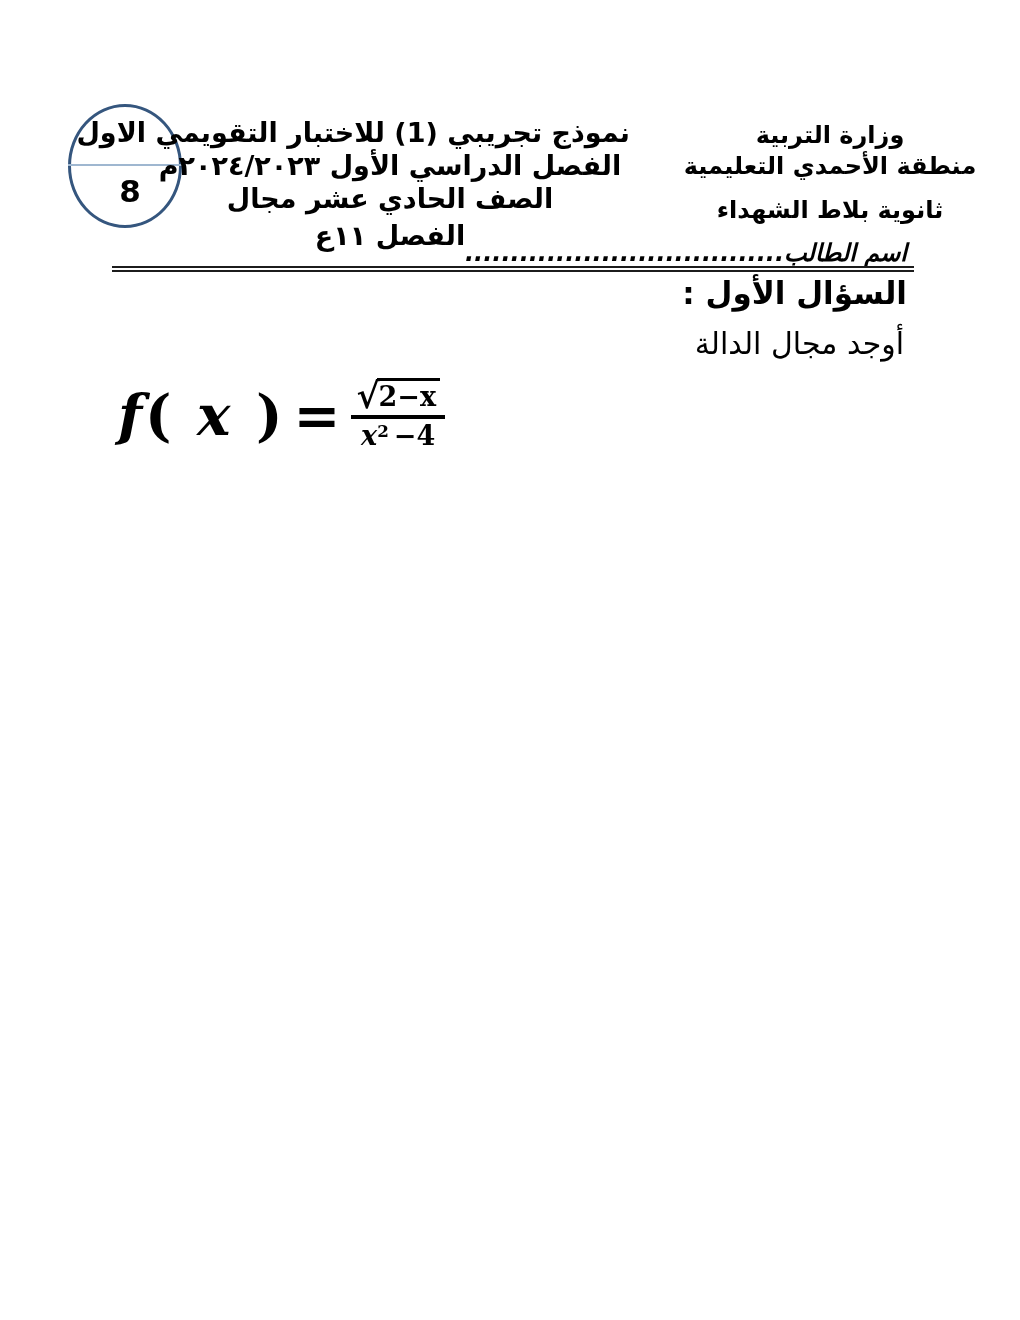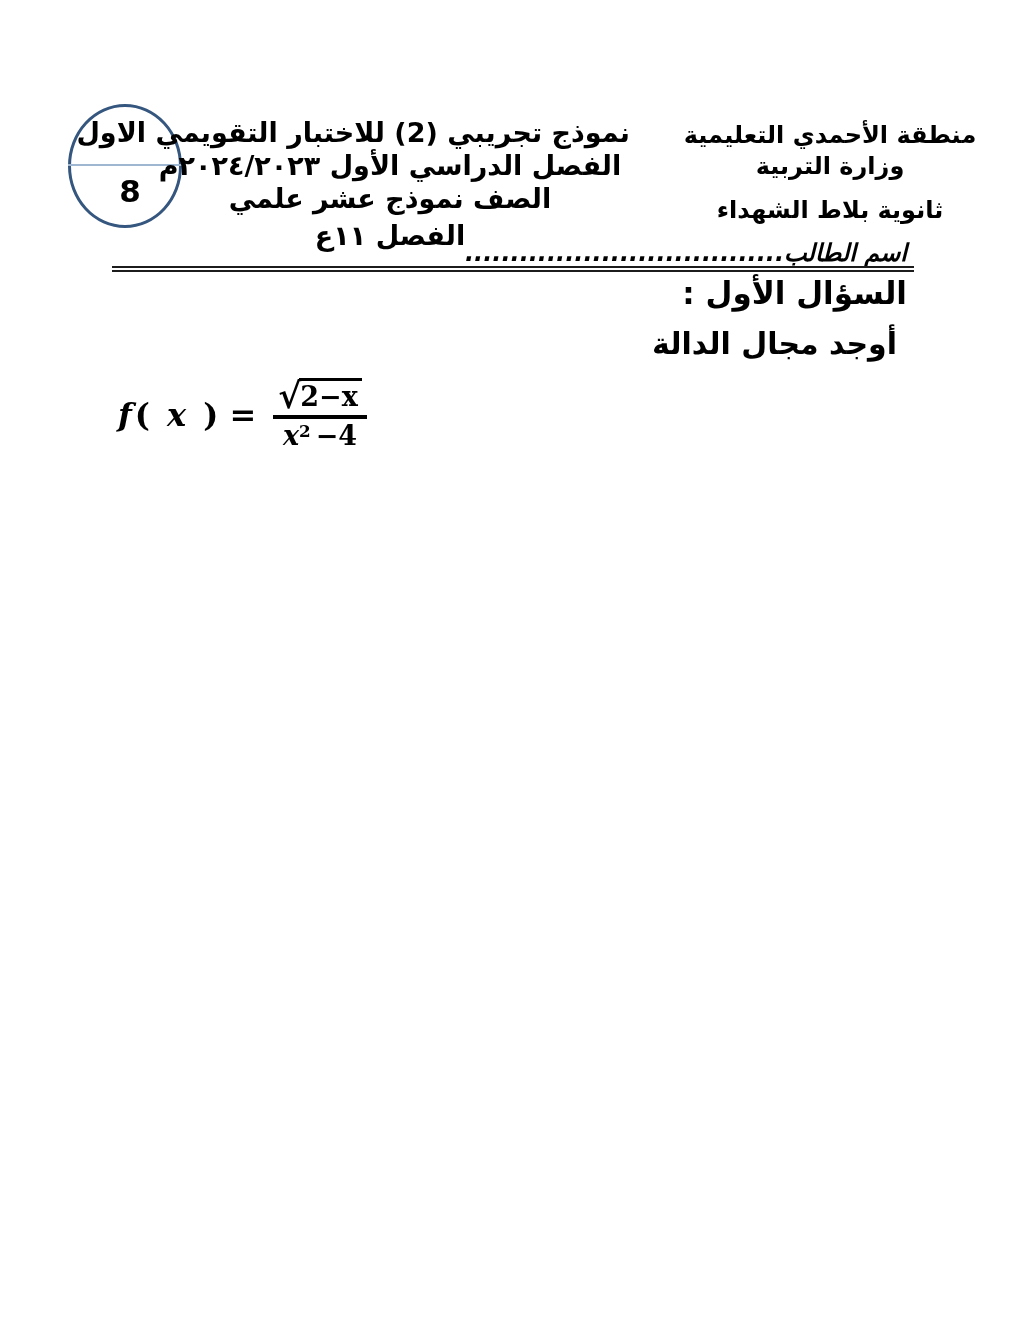--- a/index.html
+++ b/index.html
@@ -102,51 +102,51 @@
   .q-heading {
     position: absolute;
     right: 113px;
     top: 275px;
     font-size: 31px;
     font-weight: bold;
     white-space: nowrap;
   }
   .q-prompt {
     position: absolute;
-    right: 123px;
+    right: 116px;
     top: 326px;
     font-size: 30px;
-    font-weight: bold;
+    font-weight: normal;
     white-space: nowrap;
   }
 
   
   .formula {
     position: absolute;
     left: 118px;
     top: 378px;
     display: flex;
     align-items: center;
     font-family: "DejaVu Serif", serif;
     font-weight: bold;
     color: #000;
   }
   .formula .lhs {
-    font-size: 32px;
+    font-size: 56px;
     letter-spacing: 3px;
     white-space: nowrap;
     text-align: right;
   }
   .formula .lhs i { font-style: italic; }
   .formula .eq { margin-left: 8px; }
   .frac {
     display: inline-flex;
     flex-direction: column;
     align-items: center;
-    margin-left: 14px;
+    margin-left: 8px;
     font-size: 27px;
     line-height: 1.15;
   }
   .fbar {
     align-self: stretch;
     height: 4px;
     background: #000;
     margin: 2px 0 1px 0;
   }
   .num, .den { white-space: nowrap; padding: 0 5px; }
@@ -173,29 +173,29 @@
 <body>
 
 <div class="page">
 
   <div class="badge">
     <div class="badge-line"></div>
     <div class="badge-num">8</div>
   </div>
 
   <div class="hdr-left" dir="rtl">
-    <div>نموذج تجريبي (2) للاختبار التقويمي الاول</div>
+    <div>نموذج تجريبي (1) للاختبار التقويمي الاول</div>
     <div>الفصل الدراسي الأول ٢٠٢٤/٢٠٢٣م</div>
-    <div>الصف نموذج عشر علمي</div>
+    <div>الصف الحادي عشر مجال</div>
     <div class="gap-line">الفصل ١١ع</div>
   </div>
 
   <div class="hdr-right" dir="rtl">
+    <div>وزارة التربية</div>
     <div>منطقة الأحمدي التعليمية</div>
-    <div>وزارة التربية</div>
     <div class="gap-line">ثانوية بلاط الشهداء</div>
   </div>
 
   <div class="student-line" dir="rtl">
     <span>اسم الطالب</span><span class="student-dots">...................................</span>
   </div>
 
   <div class="rule"></div>
 
   <div class="q-heading" dir="rtl">السؤال الأول :</div>

